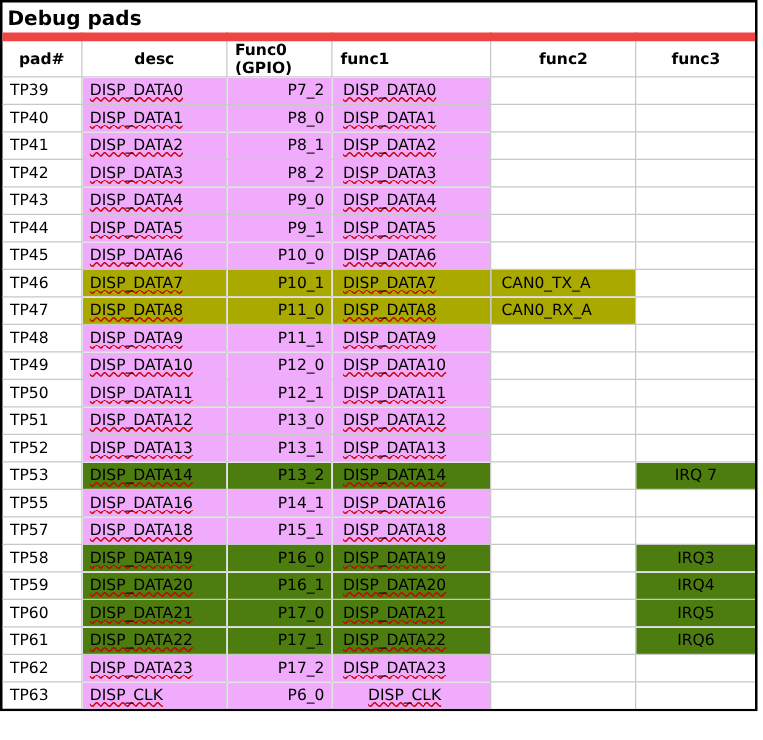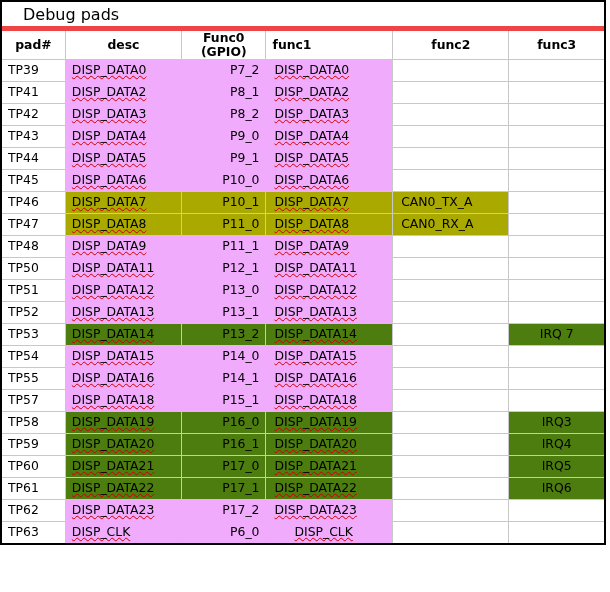--- a/index.html
+++ b/index.html
@@ -42,30 +42,30 @@
   }
   td:last-child, th:last-child { border-right: none; }
   tr:last-child td { border-bottom: none; }
 
   th {
     font-weight: bold;
     background: #ffffff;
   }
   th.pad-h    { text-align: center; }
   th.desc-h   { text-align: center; }
-  th.func0-h  { text-align: center; line-height: 14px; padding-top:0; padding-bottom:0;}
+  th.func0-h  { line-height: 14px; padding-top:0; padding-bottom:0;}
   th.func1-h  { text-align: left; }
   th.func2-h  { text-align: center; }
   th.func3-h  { text-align: center; }
 
   .title-cell {
-    font-weight: normal;
+    font-weight: bold;
     font-size: 16px;
-    padding: 4px 6px 2px 21px;
-    border-bottom: 5px solid #ef4444;
+    padding: 4px 6px 2px 4px;
+    border-bottom: 7px solid #ef4444;
   }
 
   td.pad { padding-right: 32px; }
   td.func0c { text-align: right; }
   td.func1c { text-align: left; padding-left: 8px; }
   td.func2c { text-align: left; padding-left: 8px; }
   td.func3c { text-align: center; }
 
   
   .hl-orange { background: #f0abfc; }
@@ -114,20 +114,28 @@
   <tbody id="tbody">
         <tr>
           <td class="pad">TP39</td>
           <td class="hl-orange"><span class="sp">DISP_DATA0</span></td>
           <td class="hl-orange func0c">P7_2</td>
           <td class="hl-orange func1c"><span class="sp">DISP_DATA0</span></td>
           <td class="hl-white func2c"></td>
           <td class="hl-white func3c"></td>
         </tr>
         <tr>
+          <td class="pad">TP40</td>
+          <td class="hl-orange"><span class="sp">DISP_DATA1</span></td>
+          <td class="hl-orange func0c">P8_0</td>
+          <td class="hl-orange func1c"><span class="sp">DISP_DATA1</span></td>
+          <td class="hl-white func2c"></td>
+          <td class="hl-white func3c"></td>
+        </tr>
+        <tr>
           <td class="pad">TP41</td>
           <td class="hl-orange"><span class="sp">DISP_DATA2</span></td>
           <td class="hl-orange func0c">P8_1</td>
           <td class="hl-orange func1c"><span class="sp">DISP_DATA2</span></td>
           <td class="hl-white func2c"></td>
           <td class="hl-white func3c"></td>
         </tr>
         <tr>
           <td class="pad">TP42</td>
           <td class="hl-orange"><span class="sp">DISP_DATA3</span></td>
@@ -178,20 +186,28 @@
         </tr>
         <tr>
           <td class="pad">TP48</td>
           <td class="hl-orange"><span class="sp">DISP_DATA9</span></td>
           <td class="hl-orange func0c">P11_1</td>
           <td class="hl-orange func1c"><span class="sp">DISP_DATA9</span></td>
           <td class="hl-white func2c"></td>
           <td class="hl-white func3c"></td>
         </tr>
         <tr>
+          <td class="pad">TP49</td>
+          <td class="hl-orange"><span class="sp">DISP_DATA10</span></td>
+          <td class="hl-orange func0c">P12_0</td>
+          <td class="hl-orange func1c"><span class="sp">DISP_DATA10</span></td>
+          <td class="hl-white func2c"></td>
+          <td class="hl-white func3c"></td>
+        </tr>
+        <tr>
           <td class="pad">TP50</td>
           <td class="hl-orange"><span class="sp">DISP_DATA11</span></td>
           <td class="hl-orange func0c">P12_1</td>
           <td class="hl-orange func1c"><span class="sp">DISP_DATA11</span></td>
           <td class="hl-white func2c"></td>
           <td class="hl-white func3c"></td>
         </tr>
         <tr>
           <td class="pad">TP51</td>
           <td class="hl-orange"><span class="sp">DISP_DATA12</span></td>
@@ -210,28 +226,20 @@
         </tr>
         <tr>
           <td class="pad">TP53</td>
           <td class="hl-blue"><span class="sp">DISP_DATA14</span></td>
           <td class="hl-blue func0c">P13_2</td>
           <td class="hl-blue func1c"><span class="sp">DISP_DATA14</span></td>
           <td class="hl-white func2c"></td>
           <td class="hl-blue func3c">IRQ 7</td>
         </tr>
         <tr>
-          <td class="pad">TP54</td>
-          <td class="hl-orange"><span class="sp">DISP_DATA15</span></td>
-          <td class="hl-orange func0c">P14_0</td>
-          <td class="hl-orange func1c"><span class="sp">DISP_DATA15</span></td>
-          <td class="hl-white func2c"></td>
-          <td class="hl-white func3c"></td>
-        </tr>
-        <tr>
           <td class="pad">TP55</td>
           <td class="hl-orange"><span class="sp">DISP_DATA16</span></td>
           <td class="hl-orange func0c">P14_1</td>
           <td class="hl-orange func1c"><span class="sp">DISP_DATA16</span></td>
           <td class="hl-white func2c"></td>
           <td class="hl-white func3c"></td>
         </tr>
         <tr>
           <td class="pad">TP57</td>
           <td class="hl-orange"><span class="sp">DISP_DATA18</span></td>

